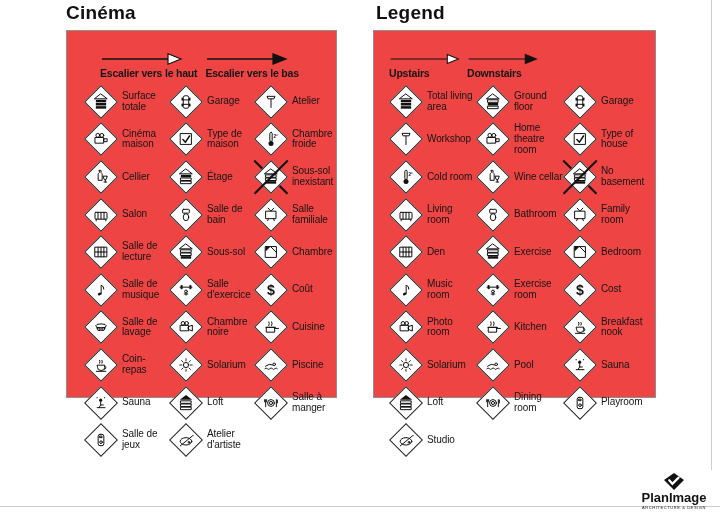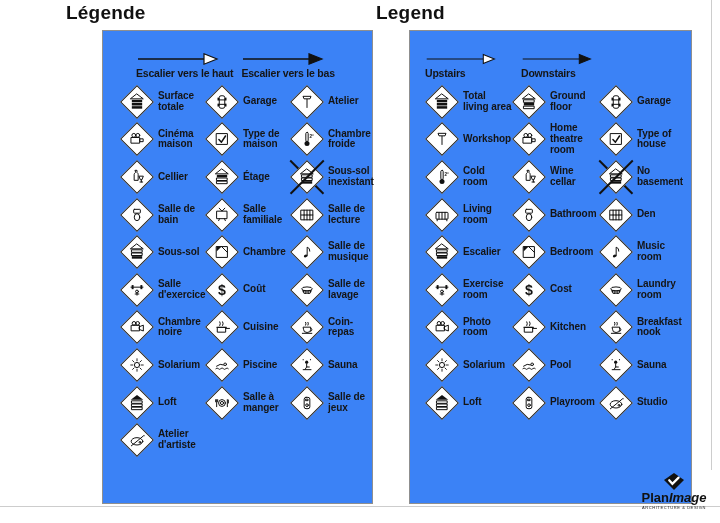--- a/index.html
+++ b/index.html
@@ -8,40 +8,40 @@
 
   .page-line{position:absolute;background:#cdcdcd;}
   .page-line.bottom{left:0;top:506px;width:720px;height:1px;}
   .page-line.right{left:711px;top:0;width:1px;height:470px;}
 
   .panel-title{position:absolute;top:2px;font-size:19px;font-weight:800;
                letter-spacing:.2px;color:#111;}
   #title-fr{left:66px;}
   #title-en{left:376px;}
 
-  .panel{position:absolute;top:30px;height:474px;border:1px solid #8f8f8f;
-         background:#3b82f6;box-sizing:border-box;margin-left:36px;}
+  .panel{position:absolute;top:30px;height:368px;border:1px solid #8f8f8f;
+         background:#ef4444;box-sizing:border-box;}
   .panel-fr{left:66px;width:271px;}
   .panel-en{left:373px;width:283px;}
 
   .arrows{display:flex;align-items:flex-start;}
   .panel-fr .arrows{margin:21px 0 0 33px;gap:8px;}
-  .panel-en .arrows{margin:21px 0 0 15px;gap:24px;}
+  .panel-en .arrows{margin:21px 0 0 15px;gap:6px;}
   .arrow-item{display:flex;flex-direction:column;}
   .arrow-label{font-size:10.5px;font-weight:700;letter-spacing:-.2px;
                white-space:nowrap;margin-top:1px;color:#151515;}
   .panel-fr .arrow-item{min-width:97px;}
   .panel-en .arrow-item{min-width:72px;}
   .panel-en .arrow-svg{width:72px;height:14px;}
 
   .grid{display:grid;margin-top:4px;}
   .panel-fr .grid{grid-template-columns:85px 85px 85px;padding-left:17px;grid-auto-rows:37.6px;}
   .panel-en .grid{grid-template-columns:87px 87px 87px;padding-left:15px;grid-auto-rows:37.6px;}
   .cell{display:flex;align-items:center;}
-  .cell-label{font-size:10px;font-weight:700;line-height:1.08;letter-spacing:-.1px;
+  .cell-label{font-size:10px;font-weight:400;line-height:1.08;letter-spacing:-.1px;
               margin-left:4px;width:52px;color:#151515;}
 
   .diamond{position:relative;width:34px;height:34px;flex:0 0 auto;}
   .diamond .rot{position:absolute;left:5px;top:5px;width:24px;height:24px;
                 border:1.2px solid #222;background:#fff;transform:rotate(45deg);
                 box-sizing:border-box;}
   .diamond .icn{position:absolute;left:7px;top:7px;width:20px;height:20px;}
   .diamond.crossed::before,.diamond.crossed::after{content:"";position:absolute;
      left:50%;top:50%;width:47px;height:1.6px;background:#111;}
   .diamond.crossed::before{transform:translate(-50%,-50%) rotate(45deg);}
@@ -54,21 +54,21 @@
   .w{fill:#fff;stroke:#111;stroke-width:1.2;}
   .ck{stroke:#111;stroke-width:1.8;fill:none;stroke-linecap:round;stroke-linejoin:round;}
   .wl{stroke:#fff;stroke-width:1;fill:none;}
   .tx{fill:#111;stroke:none;font-weight:700;font-family:"Liberation Sans",sans-serif;}
 
   
   .logo{position:absolute;right:9px;top:473px;width:74px;text-align:center;}
   .logo-mark{display:block;margin:0 auto;}
   .logo-name{font-size:13px;line-height:13px;color:#111;white-space:nowrap;}
   .logo-name .b{font-weight:800;}
-  .logo-name .i{font-style:italic;font-weight:700;margin-top:40px;}
+  .logo-name .i{font-weight:700;margin-top:40px;}
   .logo-tag{font-size:4px;letter-spacing:.6px;color:#222;margin-top:1px;}
 </style>
 </head>
 <body>
 
 <svg width="0" height="0" style="position:absolute" aria-hidden="true">
 <defs>
   <symbol id="total-area" viewBox="0 0 24 24">
     <path class="ln" d="M12 2.5 L19.5 8.2 H4.5 Z"></path>
     <rect class="fl" x="5.8" y="9.4" width="12.4" height="3"></rect>
@@ -223,21 +223,21 @@
   </symbol>
   <symbol id="studio" viewBox="0 0 24 24">
     <ellipse class="ln" cx="12" cy="13.6" rx="7" ry="4.4"></ellipse>
     <circle class="ln" cx="15.6" cy="14.8" r="1.1"></circle>
     <path class="ln" d="M5.2 19 L19.8 7"></path>
     <path class="fl" d="M19.8 7 l1.5 -1.3 l-.6 2 Z"></path>
   </symbol>
 </defs>
 </svg>
 
-<div class="panel-title" id="title-fr">Légende</div>
+<div class="panel-title" id="title-fr">Cinéma</div>
 <div class="panel-title" id="title-en">Legend</div>
 
 <div class="panel panel-fr">
   <div class="arrows">
     <div class="arrow-item">
       <svg class="arrow-svg" width="84" height="14" viewBox="0 0 84 14">
         <path d="M2 7 H68" stroke="#111" stroke-width="1.4" fill="none"></path>
         <polygon points="68,1.8 81,7 68,12.2" fill="#fff" stroke="#111" stroke-width="1.2"></polygon>
       </svg>
       <div class="arrow-label">Escalier vers le haut</div>
@@ -329,20 +329,29 @@
       <svg class="icn">
             <use href="#no-basement"></use>
           </svg>
     </div>
     <div class="cell-label">Sous-sol inexistant</div>
   </div>
       <div class="cell">
     <div class="diamond">
       <div class="rot"></div>
       <svg class="icn">
+            <use href="#living-room"></use>
+          </svg>
+    </div>
+    <div class="cell-label">Salon</div>
+  </div>
+      <div class="cell">
+    <div class="diamond">
+      <div class="rot"></div>
+      <svg class="icn">
             <use href="#bathroom"></use>
           </svg>
     </div>
     <div class="cell-label">Salle de bain</div>
   </div>
       <div class="cell">
     <div class="diamond">
       <div class="rot"></div>
       <svg class="icn">
             <use href="#family-room"></use>
@@ -620,33 +629,42 @@
       <svg class="icn">
             <use href="#bathroom"></use>
           </svg>
     </div>
     <div class="cell-label">Bathroom</div>
   </div>
       <div class="cell">
     <div class="diamond">
       <div class="rot"></div>
       <svg class="icn">
+            <use href="#family-room"></use>
+          </svg>
+    </div>
+    <div class="cell-label">Family room</div>
+  </div>
+      <div class="cell">
+    <div class="diamond">
+      <div class="rot"></div>
+      <svg class="icn">
             <use href="#den"></use>
           </svg>
     </div>
     <div class="cell-label">Den</div>
   </div>
       <div class="cell">
     <div class="diamond">
       <div class="rot"></div>
       <svg class="icn">
             <use href="#basement"></use>
           </svg>
     </div>
-    <div class="cell-label">Escalier</div>
+    <div class="cell-label">Exercise</div>
   </div>
       <div class="cell">
     <div class="diamond">
       <div class="rot"></div>
       <svg class="icn">
             <use href="#bedroom"></use>
           </svg>
     </div>
     <div class="cell-label">Bedroom</div>
   </div>
@@ -674,29 +692,20 @@
       <svg class="icn">
             <use href="#cost"></use>
           </svg>
     </div>
     <div class="cell-label">Cost</div>
   </div>
       <div class="cell">
     <div class="diamond">
       <div class="rot"></div>
       <svg class="icn">
-            <use href="#laundry"></use>
-          </svg>
-    </div>
-    <div class="cell-label">Laundry room</div>
-  </div>
-      <div class="cell">
-    <div class="diamond">
-      <div class="rot"></div>
-      <svg class="icn">
             <use href="#photo-room"></use>
           </svg>
     </div>
     <div class="cell-label">Photo room</div>
   </div>
       <div class="cell">
     <div class="diamond">
       <div class="rot"></div>
       <svg class="icn">
             <use href="#kitchen"></use>
@@ -741,20 +750,29 @@
     <div class="cell-label">Sauna</div>
   </div>
       <div class="cell">
     <div class="diamond">
       <div class="rot"></div>
       <svg class="icn">
             <use href="#loft"></use>
           </svg>
     </div>
     <div class="cell-label">Loft</div>
+  </div>
+      <div class="cell">
+    <div class="diamond">
+      <div class="rot"></div>
+      <svg class="icn">
+            <use href="#dining-room"></use>
+          </svg>
+    </div>
+    <div class="cell-label">Dining room</div>
   </div>
       <div class="cell">
     <div class="diamond">
       <div class="rot"></div>
       <svg class="icn">
             <use href="#playroom"></use>
           </svg>
     </div>
     <div class="cell-label">Playroom</div>
   </div>

